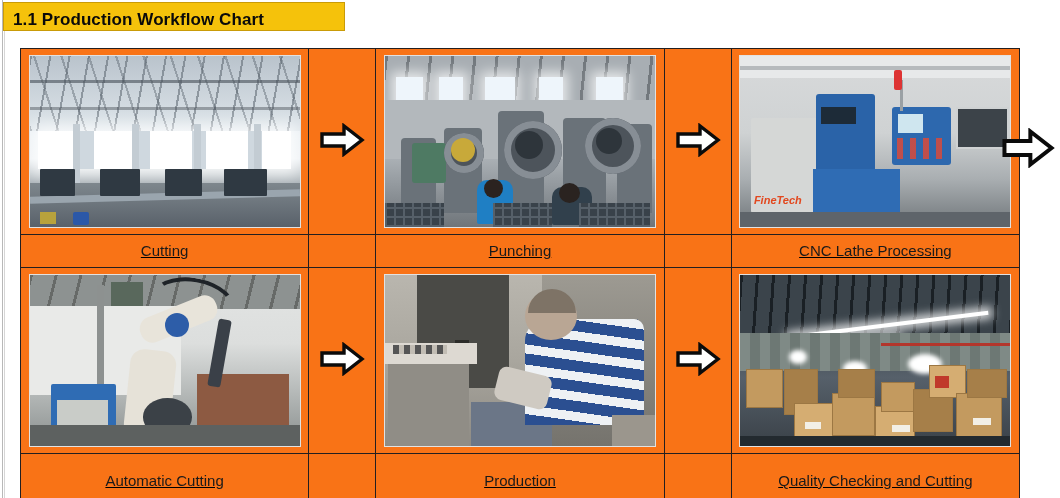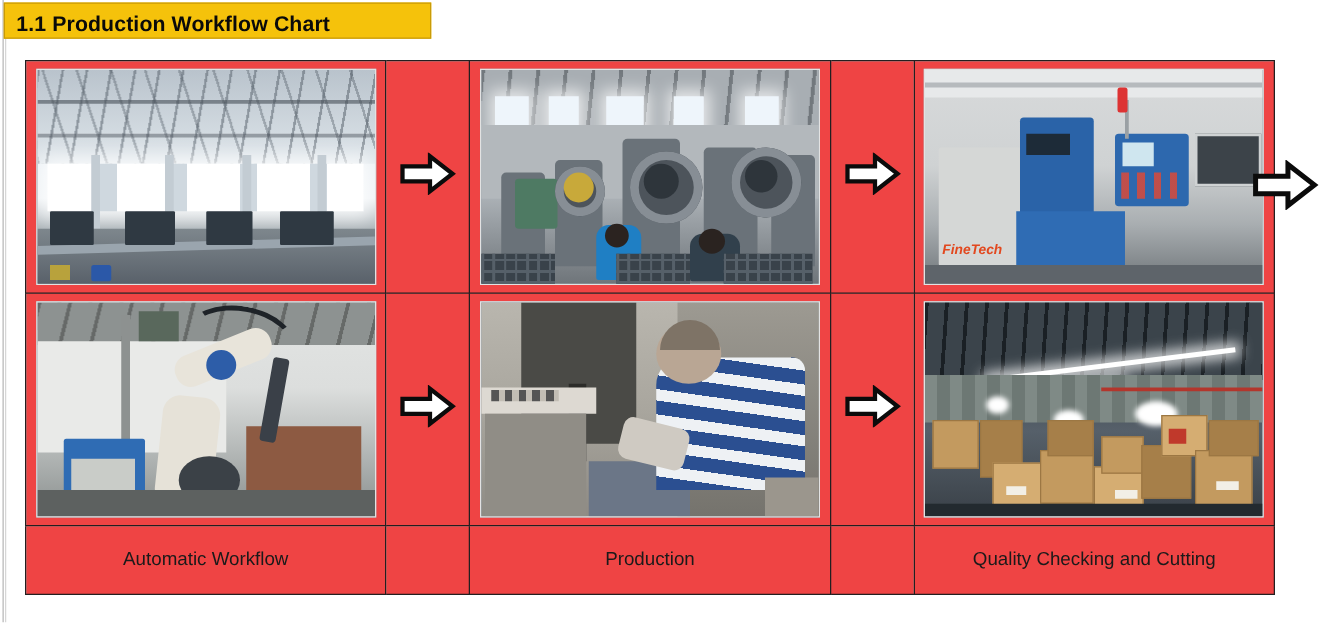--- a/index.html
+++ b/index.html
@@ -22,21 +22,21 @@
     font-size:17px;font-weight:bold;color:#0a0a0a;padding-left:9px;
     letter-spacing:.1px;white-space:nowrap;
   }
 
   
   .wf-table{
     position:absolute;left:20px;top:48px;width:1000px;
     border-collapse:collapse;table-layout:fixed;
   }
   .wf-table td{
-    border:1px solid #231f20;padding:0;vertical-align:middle;background:#ef4444;
+    border:1px solid #231f20;padding:0;vertical-align:middle;background:#f97316;text-decoration:underline;
   }
   .col-photo{width:283px;}
   .col-arrow{width:66px;}
   .photo-cell{height:185px;text-align:center;}
   .cap-cell{height:32px;text-align:center;}
   .cap-cell.tall{height:54px;}
   .caption{
     font-size:15px;color:#1a1a1a;line-height:1.35;padding:2px 6px;
   }
   .arrow-cell{text-align:center;}
@@ -259,20 +259,33 @@
         <div class="p3-monitor"></div>
         <div class="p3-lightpost"></div>
         <div class="p3-light"></div>
         <div style="left:30%;top:30%;width:13%;height:10%;background:#1d2b38;"></div>
         <div class="p3-floor"></div>
         <div class="p3-logo">FineTech</div>
       </div>
     </td>
   </tr>
 
+  <tr>
+    <td class="cap-cell">
+      <div class="caption">Cutting</div>
+    </td>
+    <td class="cap-cell"></td>
+    <td class="cap-cell">
+      <div class="caption">Punching</div>
+    </td>
+    <td class="cap-cell"></td>
+    <td class="cap-cell">
+      <div class="caption">CNC Lathe Processing</div>
+    </td>
+  </tr>
 
   <tr>
     <td class="photo-cell">
       <div class="photo">
         <div class="p4-bg"></div>
         <div class="p4-roof"></div>
         <div class="p4-wall"></div>
         <div style="left:30%;top:4%;width:12%;height:14%;background:#59685c;"></div>
         <div class="p4-post"></div>
         <div class="p4-cab"></div>
@@ -348,21 +361,21 @@
         <div class="p6-label" style="left:56%;bottom:8%;width:18px;height:7px;"></div>
         <div class="p6-label" style="left:86%;bottom:12%;width:18px;height:7px;"></div>
         <div style="left:72%;bottom:34%;width:14px;height:12px;background:#c0392b;"></div>
         <div class="p6-floor"></div>
       </div>
     </td>
   </tr>
 
   <tr>
     <td class="cap-cell tall">
-      <div class="caption">Automatic Workflow</div>
+      <div class="caption">Automatic Cutting</div>
     </td>
     <td class="cap-cell tall"></td>
     <td class="cap-cell tall">
       <div class="caption">Production</div>
     </td>
     <td class="cap-cell tall"></td>
     <td class="cap-cell tall">
       <div class="caption">Quality Checking and Cutting</div>
     </td>
   </tr>

